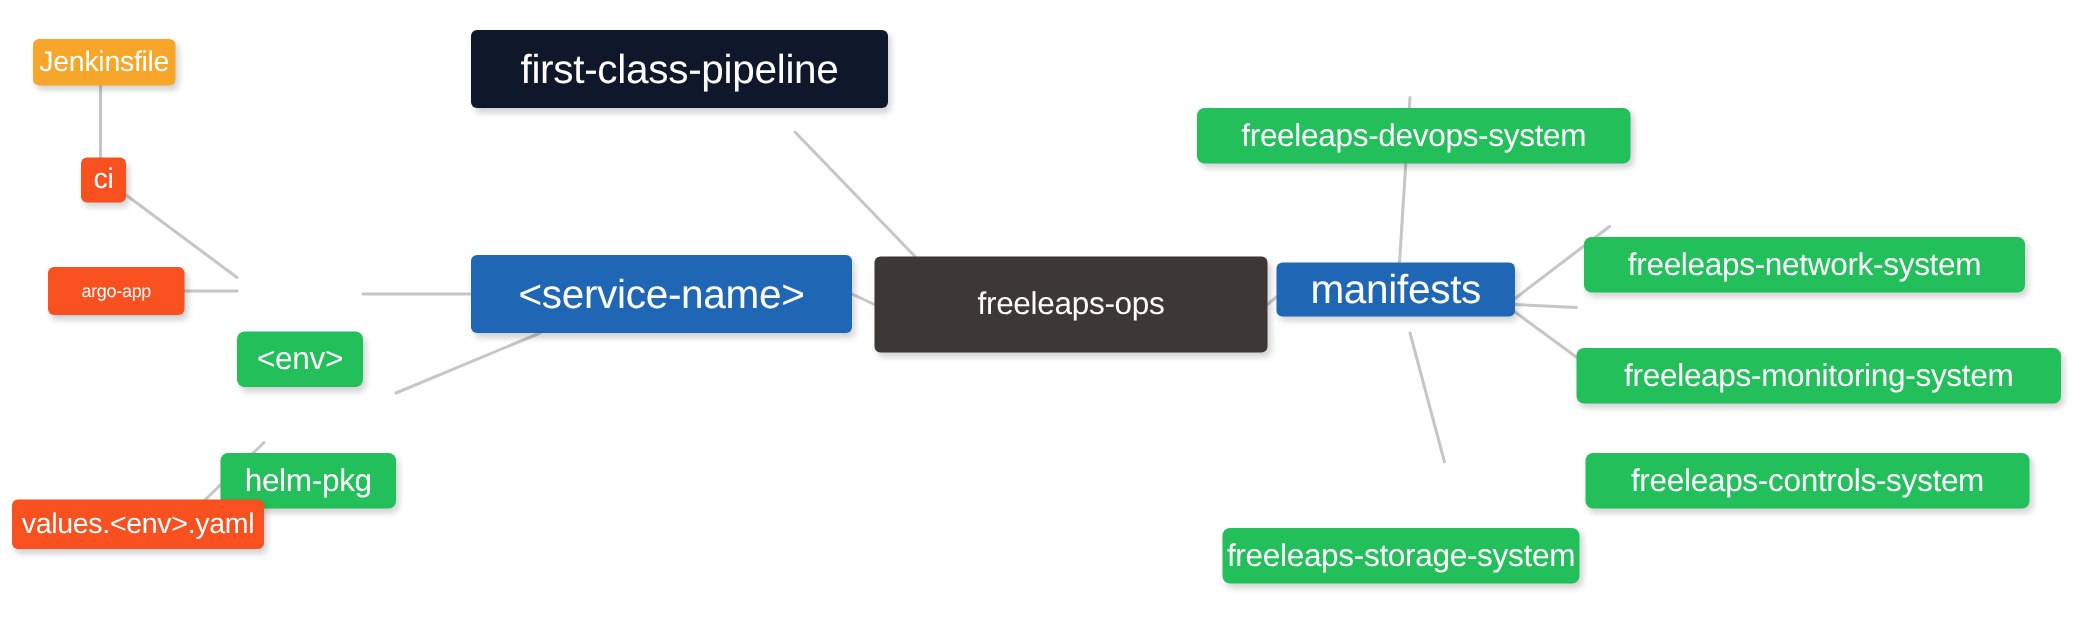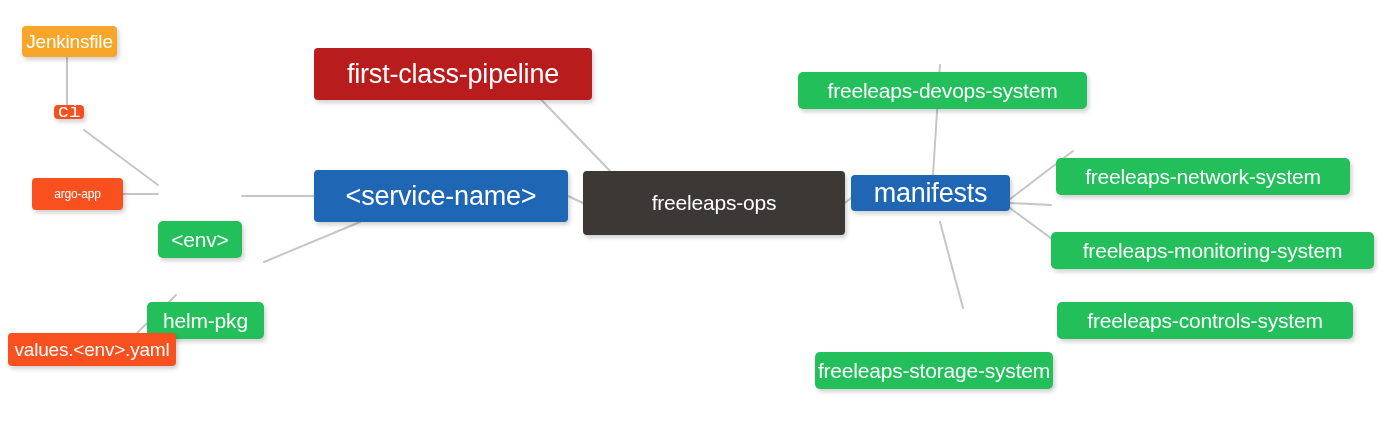--- a/index.html
+++ b/index.html
@@ -91,30 +91,30 @@
   <div id="node-layer">
       <div class="node n-root" style="left: 583px; top: 171px; width: 262px; height: 64px; background: rgb(59, 56, 53);">
         <span>freeleaps-ops</span>
       </div>
       <div class="node n-lvl1" style="left: 314px; top: 170px; width: 254px; height: 52px; background: rgb(31, 102, 181);">
         <span>&lt;service-name&gt;</span>
       </div>
       <div class="node n-lvl1" style="left: 851px; top: 175px; width: 159px; height: 36px; background: rgb(31, 102, 181);">
         <span>manifests</span>
       </div>
-      <div class="node n-lvl1" style="left: 314px; top: 48px; width: 278px; height: 52px; background: #b91c1c; text-align: center;">
+      <div class="node n-lvl1" style="left: 314px; top: 20px; width: 278px; height: 52px; background: #0f172a; text-align: center;">
         <span>first-class-pipeline</span>
       </div>
       <div class="node n-lvl2" style="left: 158px; top: 177px; width: 84px; height: 37px; background: rgb(34, 191, 91);">
         <span>&lt;env&gt;</span>
       </div>
       <div class="node n-lvl2" style="left: 147px; top: 258px; width: 117px; height: 37px; background: rgb(34, 191, 91);">
         <span>helm-pkg</span>
       </div>
-      <div class="node n-lvl4" style="left: 54px; top: 105px; width: 30px; height: 14px; background: rgb(248, 80, 31); font-family: Liberation Mono, monospace;">
+      <div class="node n-lvl4" style="left: 54px; top: 105px; width: 30px; height: 30px; background: rgb(248, 80, 31);">
         <span>ci</span>
       </div>
       <div class="node n-lvl4" style="left: 22px; top: 26px; width: 95px; height: 31px; background: rgb(247, 166, 42);">
         <span>Jenkinsfile</span>
       </div>
       <div class="node n-lvl3" style="left: 32px; top: 178px; width: 91px; height: 32px; background: rgb(248, 80, 31);">
         <span>argo-app</span>
       </div>
       <div class="node n-lvl4" style="left: 8px; top: 333px; width: 168px; height: 33px; background: rgb(248, 80, 31);">
         <span>values.&lt;env&gt;.yaml</span>

